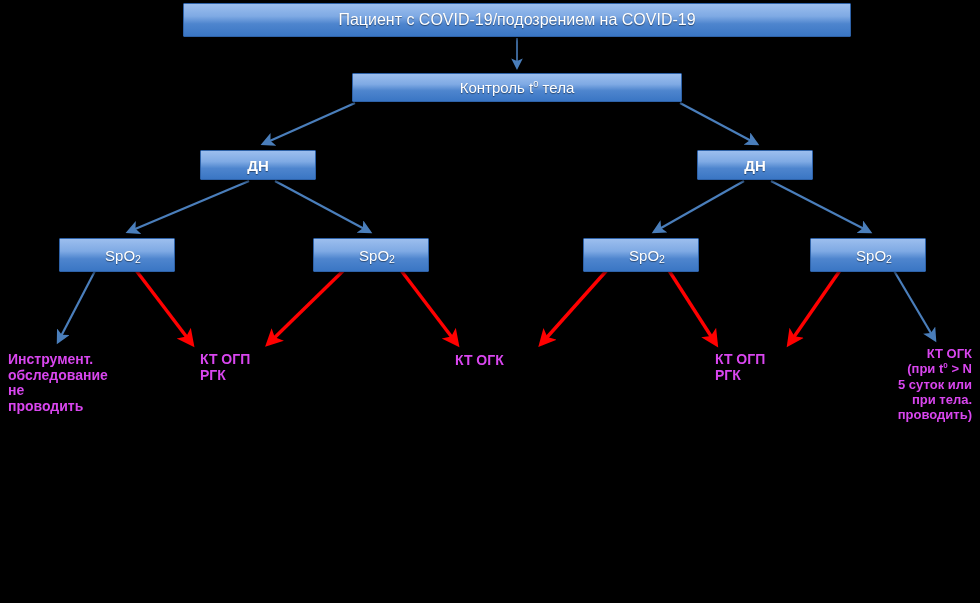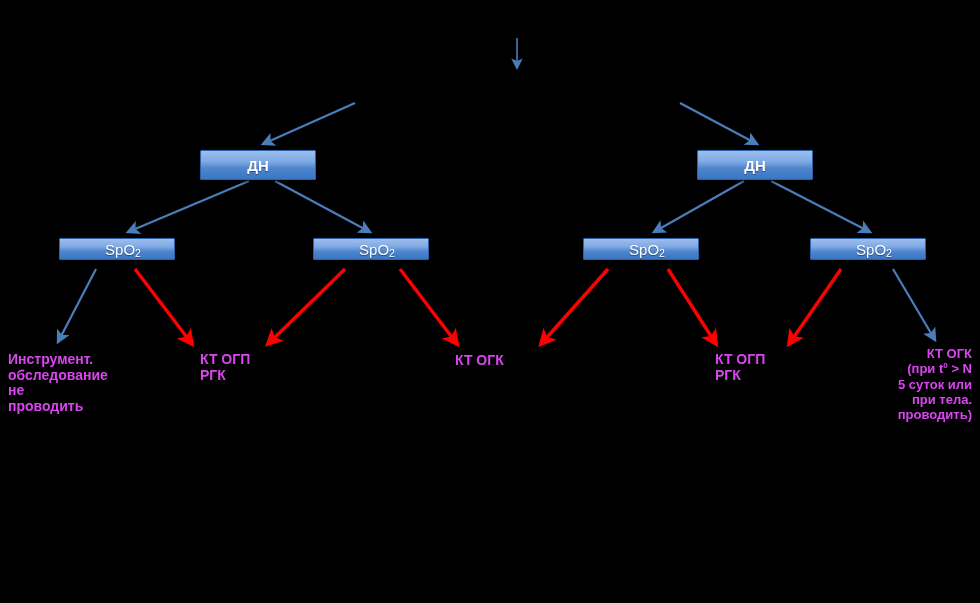--- a/index.html
+++ b/index.html
@@ -41,21 +41,21 @@
   }
   .node-label {
     line-height: 1;
     white-space: nowrap;
   }
   .node-root { left: 183px; top: 3px; width: 668px; height: 34px; font-size: 16px; }
   .node-temp { left: 352px; top: 73px; width: 330px; height: 29px; font-size: 15px; }
   .node-dn { top: 150px; width: 116px; height: 30px; font-size: 15px; font-weight: bold; justify-content: center; }
   .node-dn-left { left: 200px; }
   .node-dn-right { left: 697px; }
-  .node-spo { top: 238px; width: 116px; height: 22px; font-size: 15px; padding-left: 12px; }
+  .node-spo { top: 238px; width: 116px; height: 34px; font-size: 15px; padding-left: 12px; }
   .node-spo-1 { left: 59px; }
   .node-spo-2 { left: 313px; }
   .node-spo-3 { left: 583px; }
   .node-spo-4 { left: 810px; }
   sup { font-size: 0.62em; vertical-align: super; line-height: 0; }
   sub { font-size: 0.70em; vertical-align: -0.22em; line-height: 0; }
 
   .outcome {
     position: absolute;
     color: #d946ef;
@@ -105,21 +105,27 @@
     <line x1="345" y1="269" x2="268" y2="344" stroke="#FF0000" stroke-width="3.4" marker-end="url(#ah-red)"></line>
     <line x1="400" y1="269" x2="457" y2="344" stroke="#FF0000" stroke-width="3.4" marker-end="url(#ah-red)"></line>
 
     <line x1="608" y1="269" x2="541" y2="344" stroke="#FF0000" stroke-width="3.4" marker-end="url(#ah-red)"></line>
     <line x1="668" y1="269" x2="716" y2="344" stroke="#FF0000" stroke-width="3.4" marker-end="url(#ah-red)"></line>
 
     <line x1="841" y1="269" x2="789" y2="344" stroke="#FF0000" stroke-width="3.4" marker-end="url(#ah-red)"></line>
     <line x1="893" y1="269" x2="935" y2="340" stroke="#4A7EBB" stroke-width="2.2" marker-end="url(#ah-blue)"></line>
   </svg>
 
+  <div class="node node-root">
+    <span class="node-label">Пациент с COVID-19/подозрением на COVID-19</span>
+  </div>
 
+  <div class="node node-temp">
+    <span class="node-label"><span>Контроль t</span><sup>0</sup><span> тела</span></span>
+  </div>
 
   <div class="node node-dn node-dn-left">
     <span class="node-label">ДН</span>
   </div>
   <div class="node node-dn node-dn-right">
     <span class="node-label">ДН</span>
   </div>
 
   <div class="node node-spo node-spo-1">
     <span class="node-label"><span>SpO</span><sub>2</sub></span>

